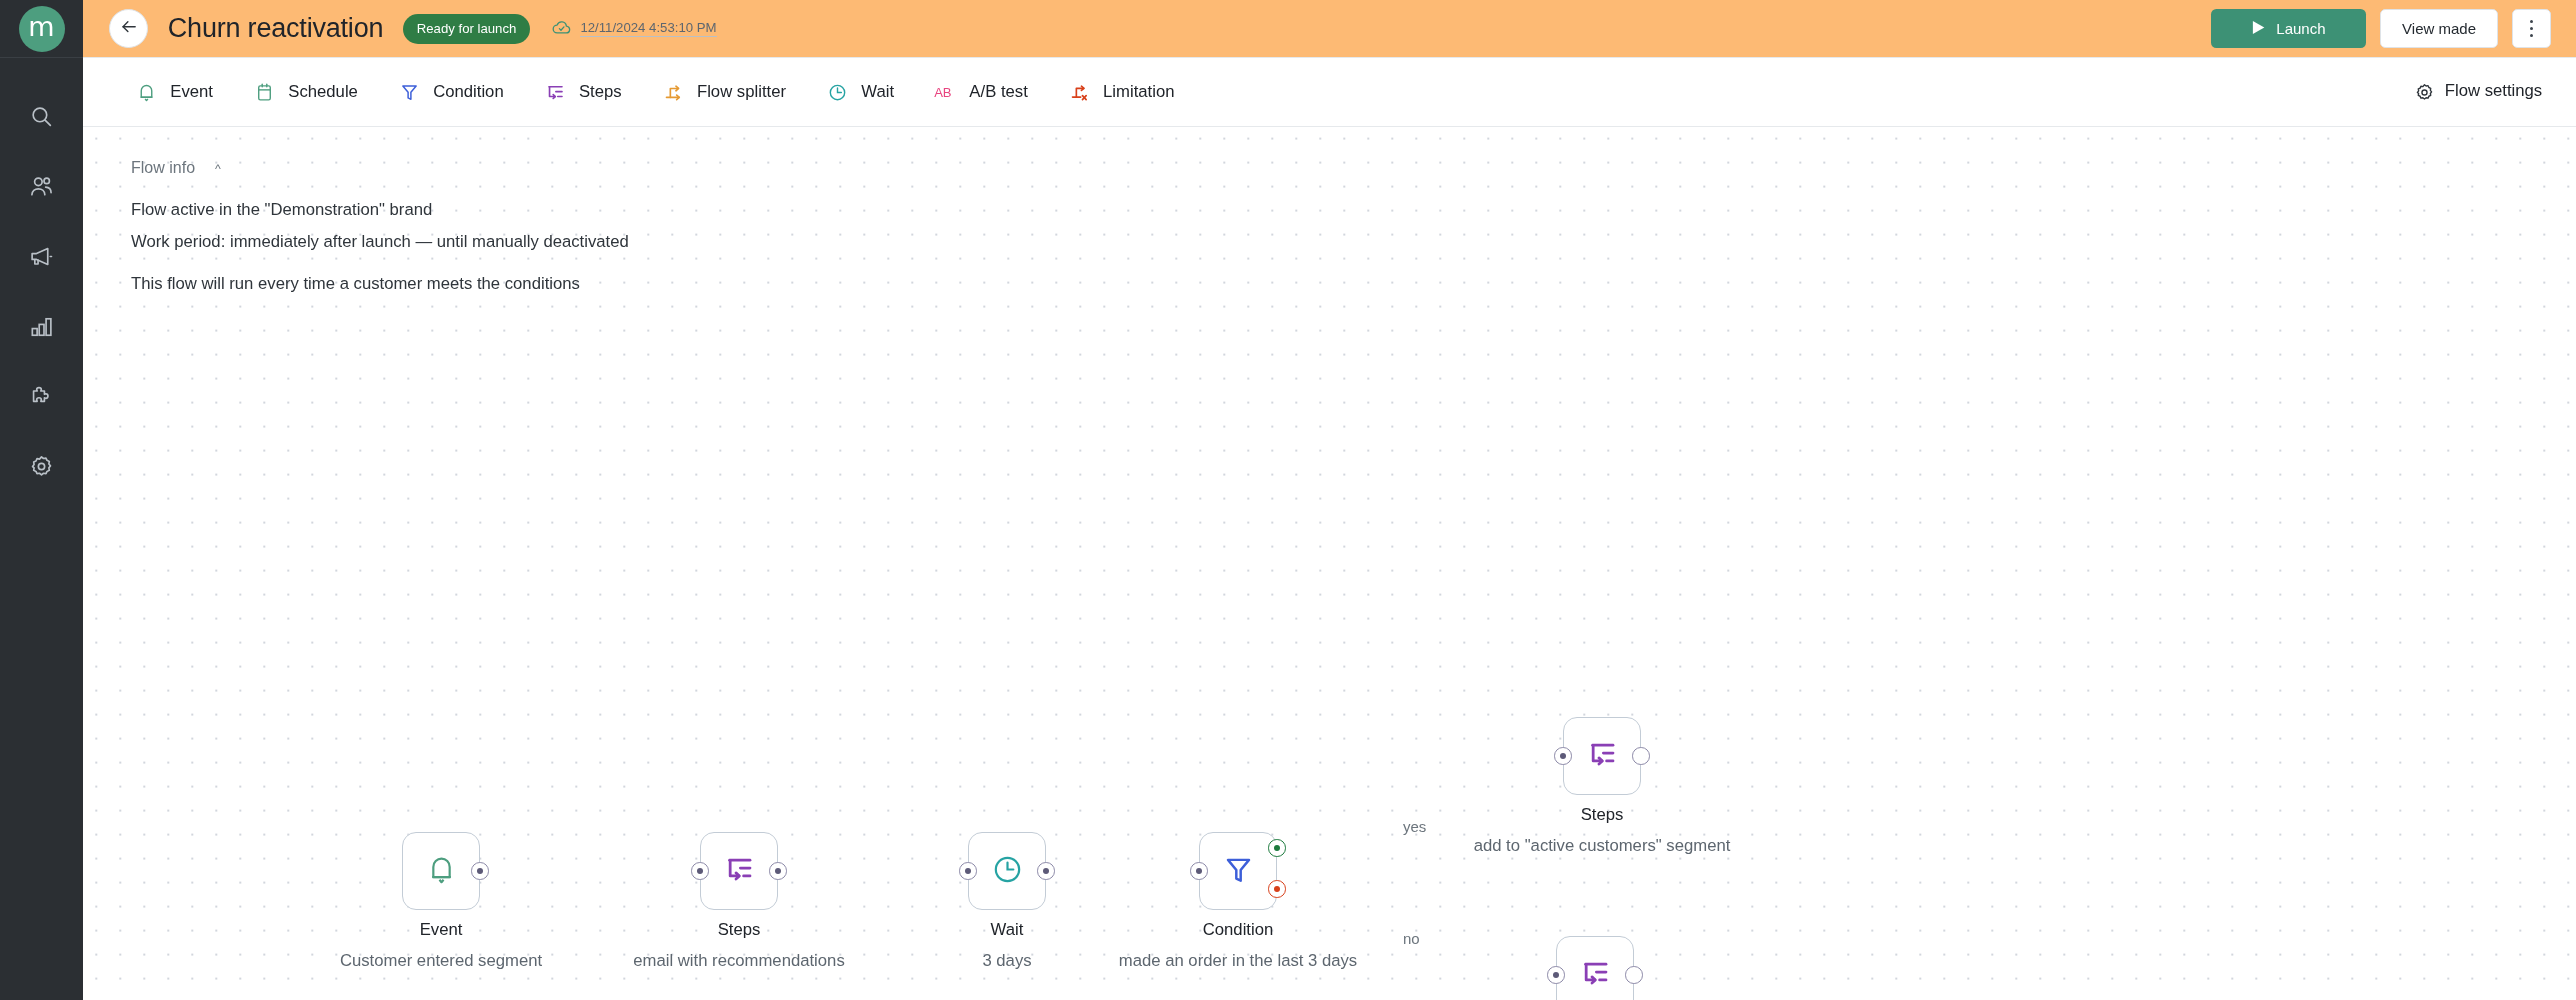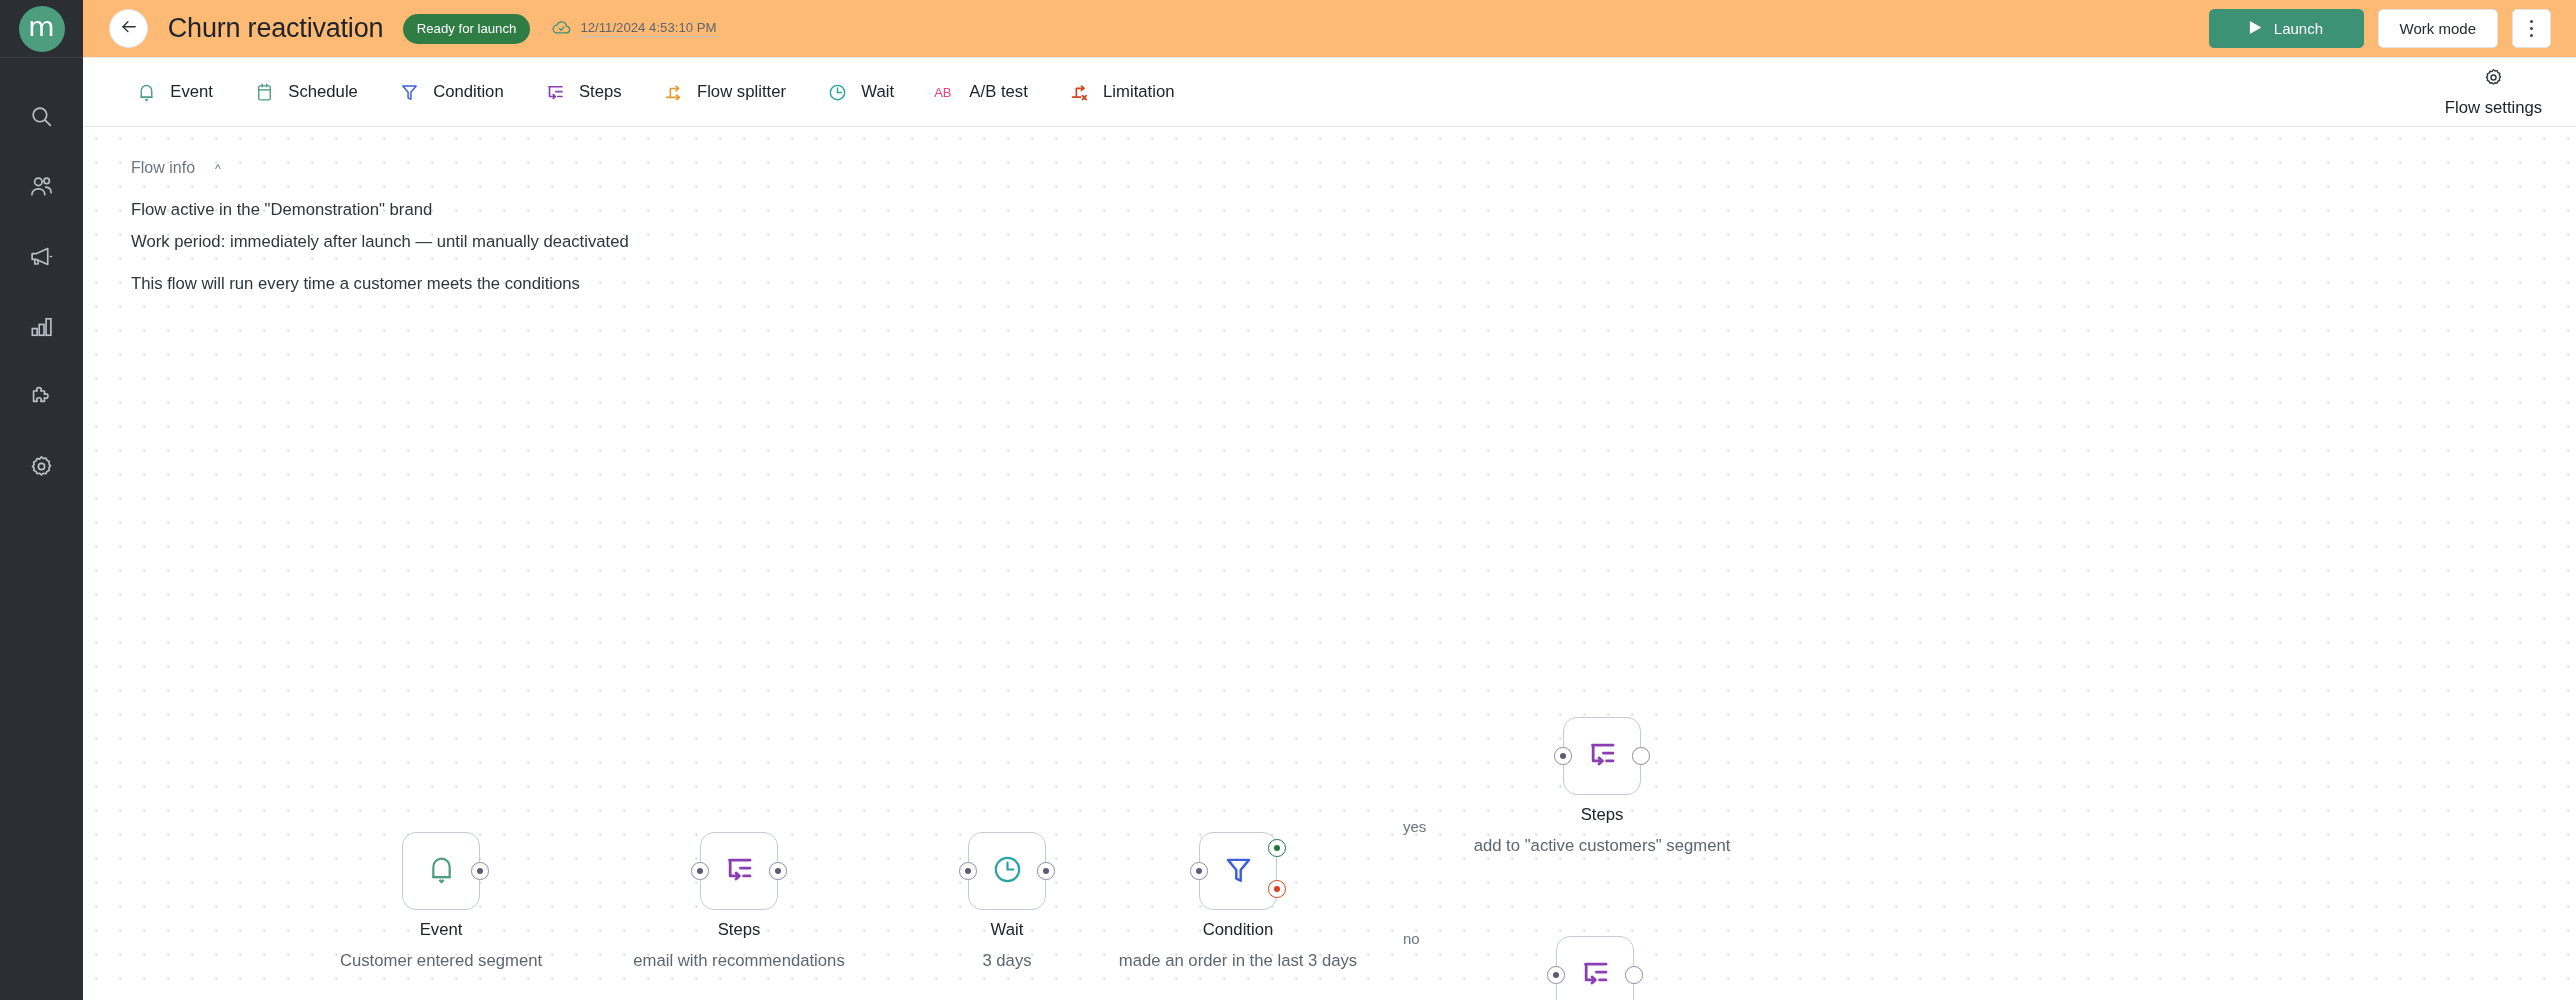--- a/index.html
+++ b/index.html
@@ -99,21 +99,21 @@
     padding: 0 25px 0 32px;
   }
   .tool {
     display: flex; align-items: center; gap: 12.3px;
     padding: 0 20px; height: 44px; border-radius: 5.3px;
     cursor: pointer; white-space: nowrap;
   }
   .tool-label { font-size: 16.7px; color: #20242a; }
   .tool-icon { width: 23px; height: 23px; display: flex; align-items: center; justify-content: center; }
   .toolbar-spacer { flex: 1; }
-  .flow-settings { display: flex; align-items: center; gap: 9px; padding: 0 8.8px 0 20px; cursor: pointer; flex-direction: column; }
+  .flow-settings { display: flex; align-items: flex-start; gap: 9px; padding: 0 8.8px 0 20px; cursor: pointer; }
   .flow-settings .tool-label { color: #20242a; }
 
   
   .canvas {
     position: relative; flex: 1; overflow: hidden;
     background-color: #ffffff;
     background-image: radial-gradient(circle at 0.9px 0.9px, #d2d6dd 1px, transparent 1.1px);
     background-size: 24px 24px;
     background-position: 12.3px 10.6px;
   }
@@ -263,21 +263,21 @@
       <div class="header-spacer"></div>
       <div class="btn btn-launch">
         <span>
           <svg width="13.2" height="15" viewBox="0 0 15 17">
               <polygon points="1,1 14,8.5 1,16" fill="#ffffff"></polygon>
             </svg>
         </span>
         <span>Launch</span>
       </div>
       <div class="btn btn-view">
-        <span>Work mode</span>
+        <span>View made</span>
       </div>
       <div class="btn btn-kebab">
         <span style="display:flex;flex-direction:column;gap:3.5px;">
           <span class="kdot"></span>
             <span class="kdot"></span>
             <span class="kdot"></span>
         </span>
       </div>
     </div>
 

